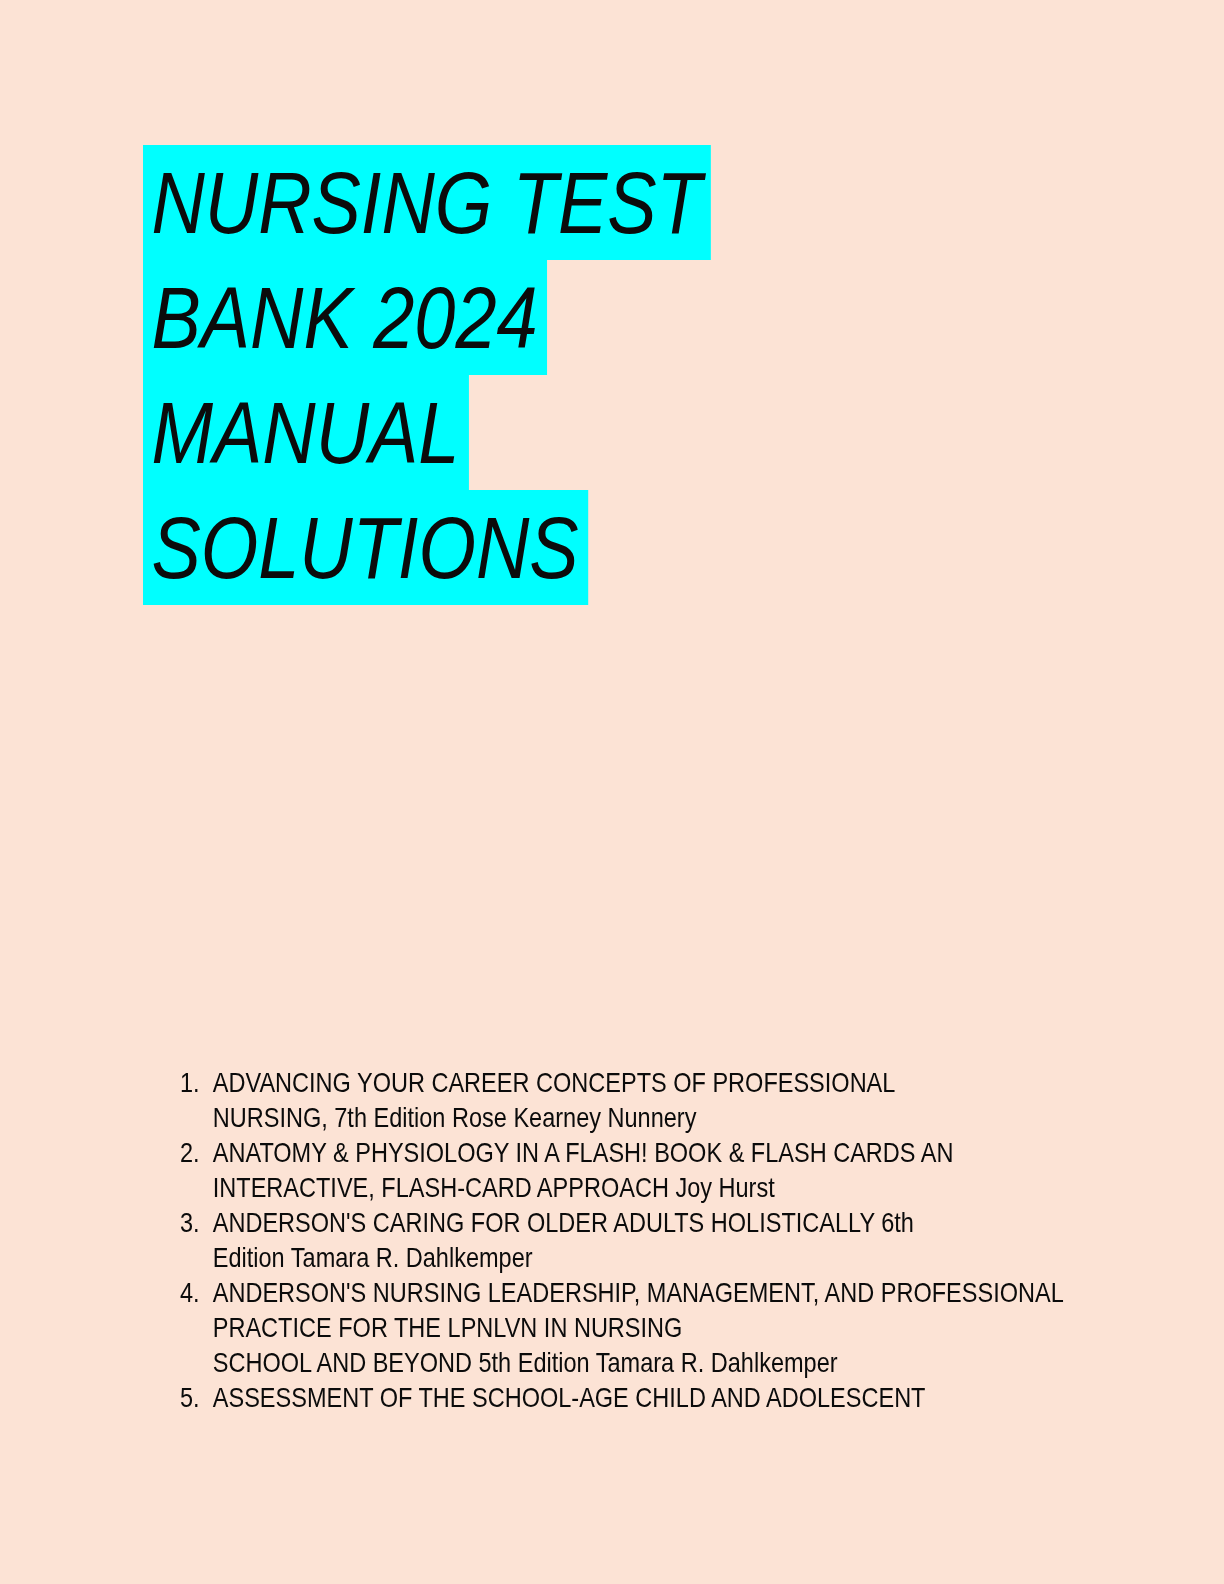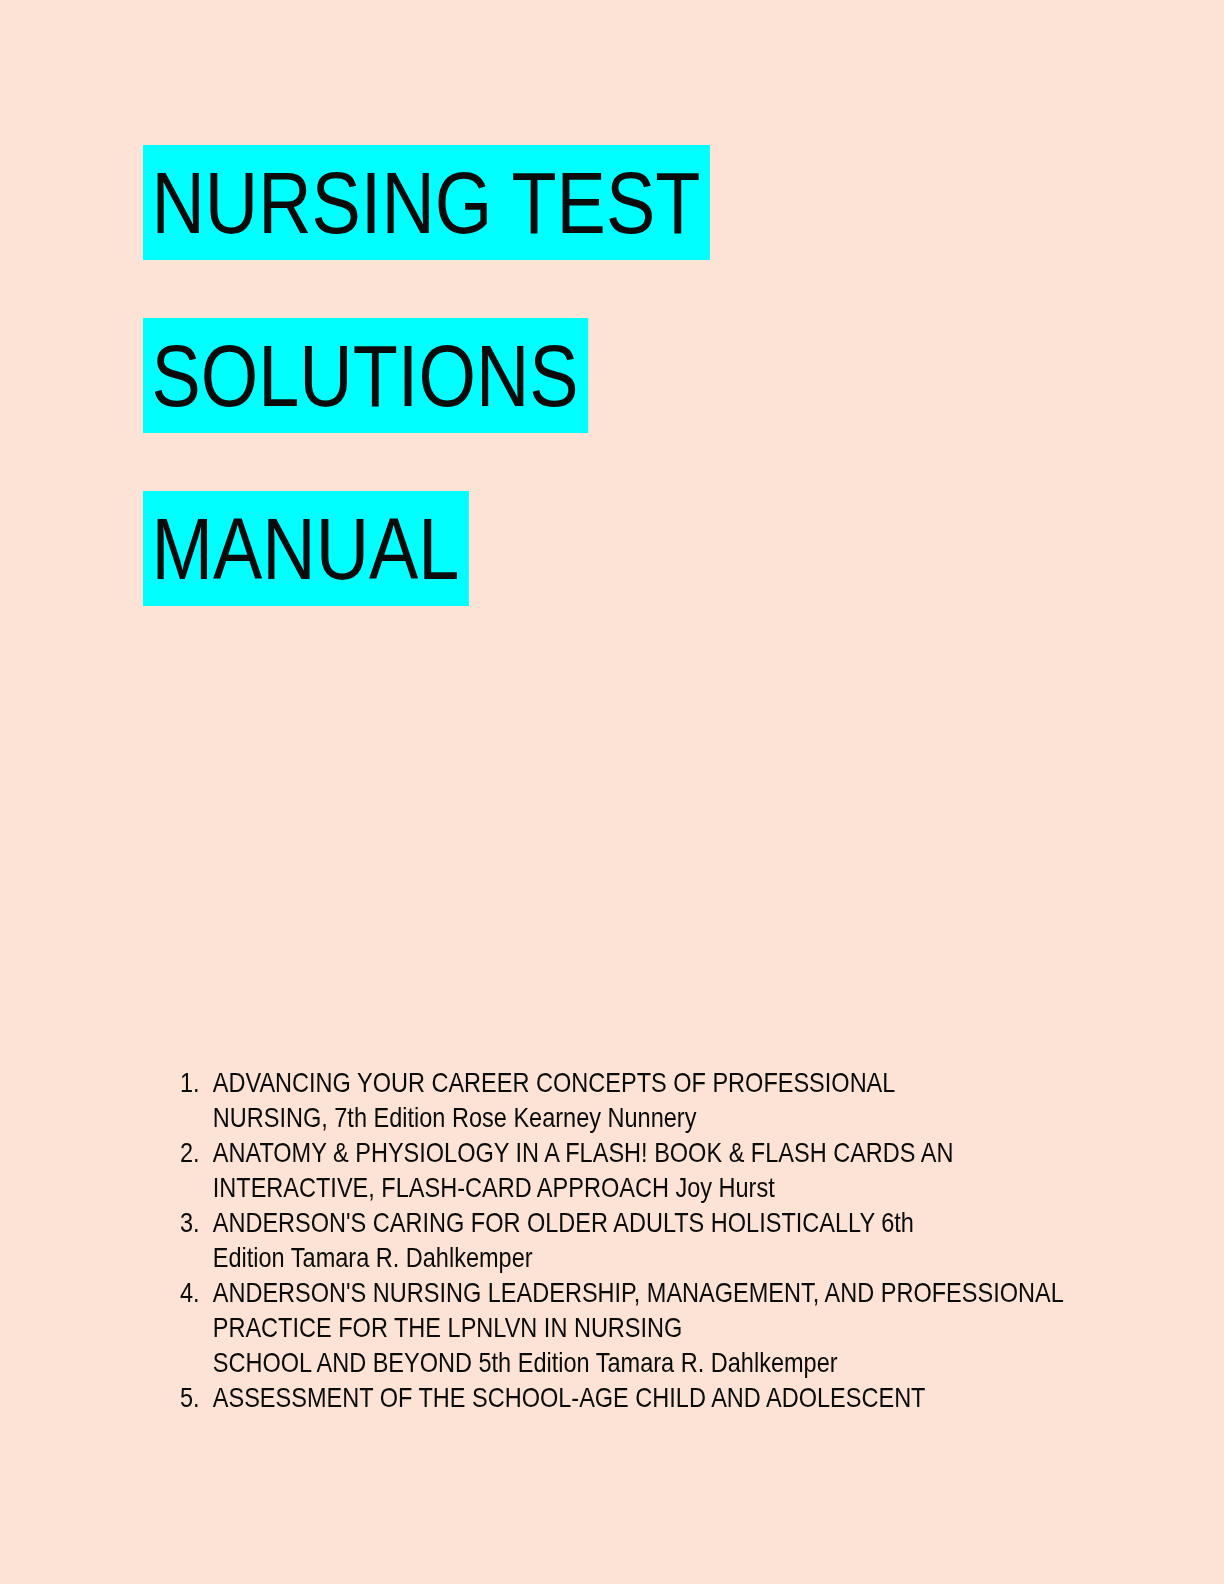--- a/index.html
+++ b/index.html
@@ -27,22 +27,22 @@
     background: var(--bg);
   }
   
   .cover-title {
     position: absolute;
     left: 143px;
     top: 145px;
   }
   .title-line-row {
     height: 115px;
-    margin-bottom: 58px;
     white-space: nowrap;
+    font-style: italic;
   }
   .title-line-highlight {
     display: inline-block;
     background: var(--hl);
     font-size: 88px;
     font-weight: 400;
     line-height: 115px;
     padding: 0 11px 0 10px;
     letter-spacing: 0;
     transform: scaleX(0.84);
@@ -76,24 +76,27 @@
 </head>
 <body>
 
 <div class="page">
 
   <div class="cover-title">
     <div class="title-line-row">
       <span class="title-line-highlight">NURSING TEST</span>
     </div>
     <div class="title-line-row">
-      <span class="title-line-highlight">SOLUTIONS</span>
+      <span class="title-line-highlight">BANK 2024</span>
     </div>
     <div class="title-line-row">
       <span class="title-line-highlight">MANUAL</span>
+    </div>
+    <div class="title-line-row">
+      <span class="title-line-highlight">SOLUTIONS</span>
     </div>
   </div>
 
   <div class="book-list">
     <div class="book-item">
       <span class="book-item-number">1.</span>
       <div class="book-item-text">ADVANCING YOUR CAREER CONCEPTS OF PROFESSIONAL
 NURSING, 7th Edition Rose Kearney Nunnery</div>
     </div>
     <div class="book-item">

